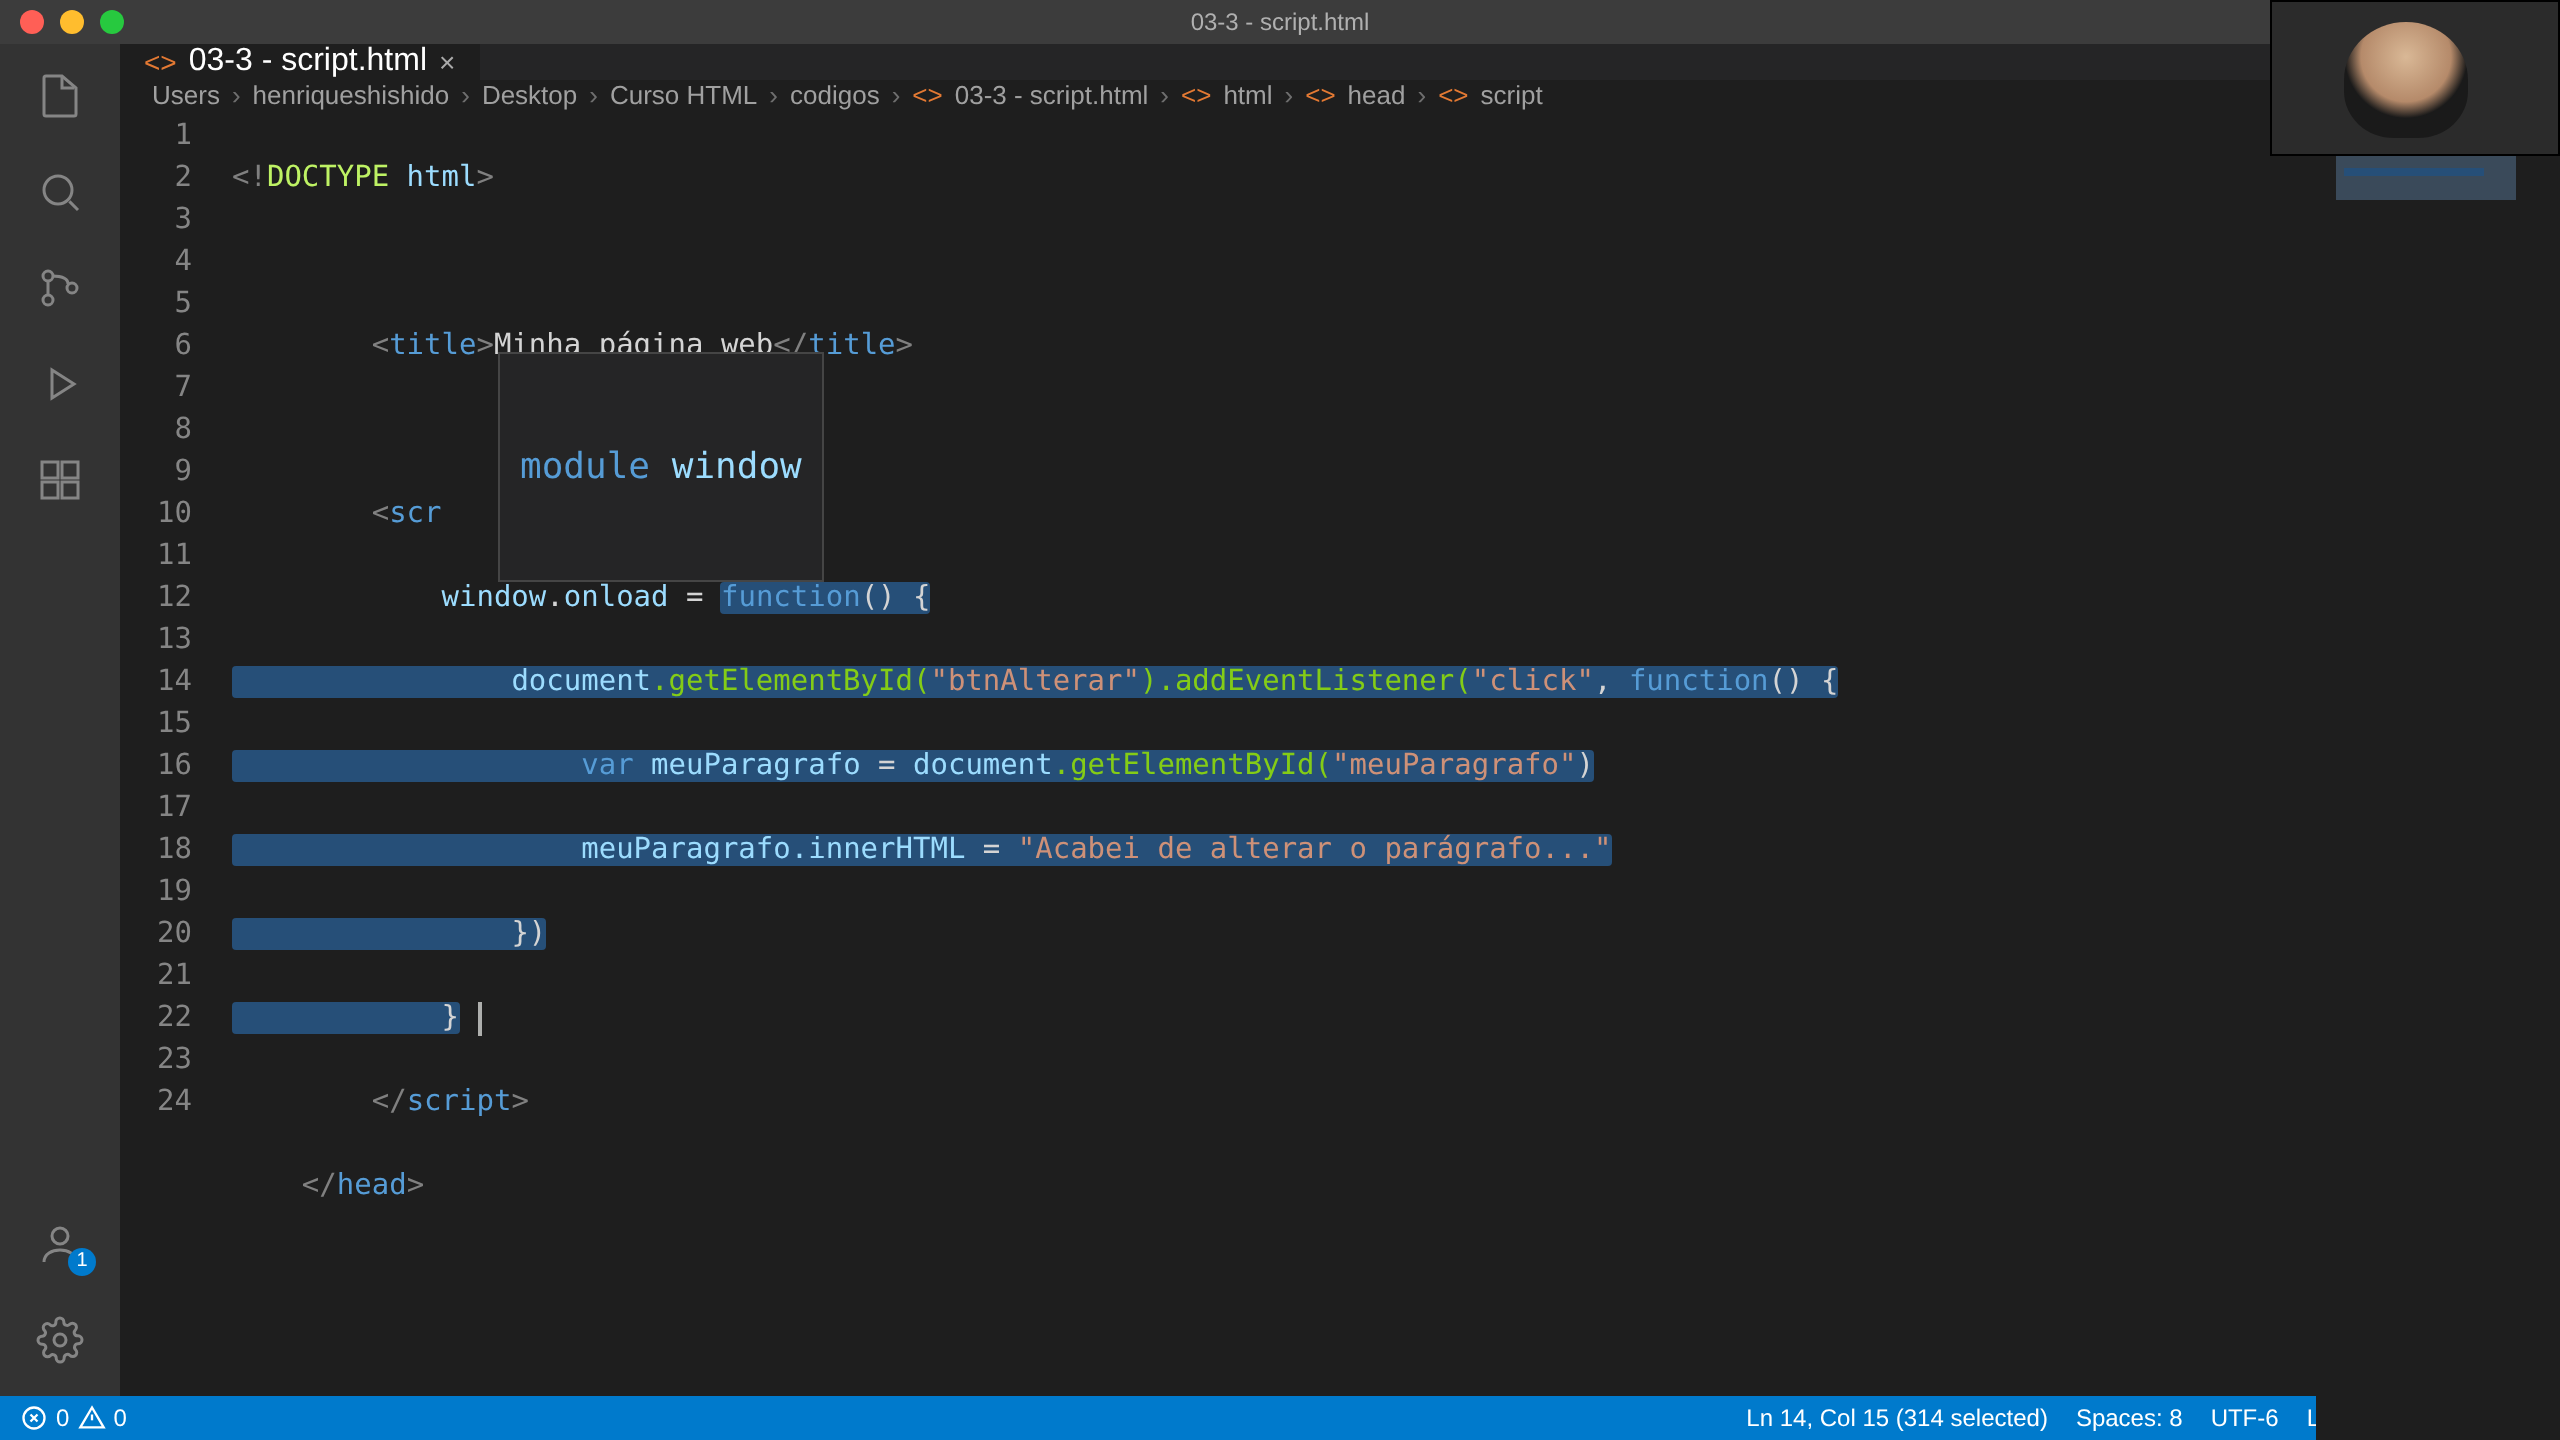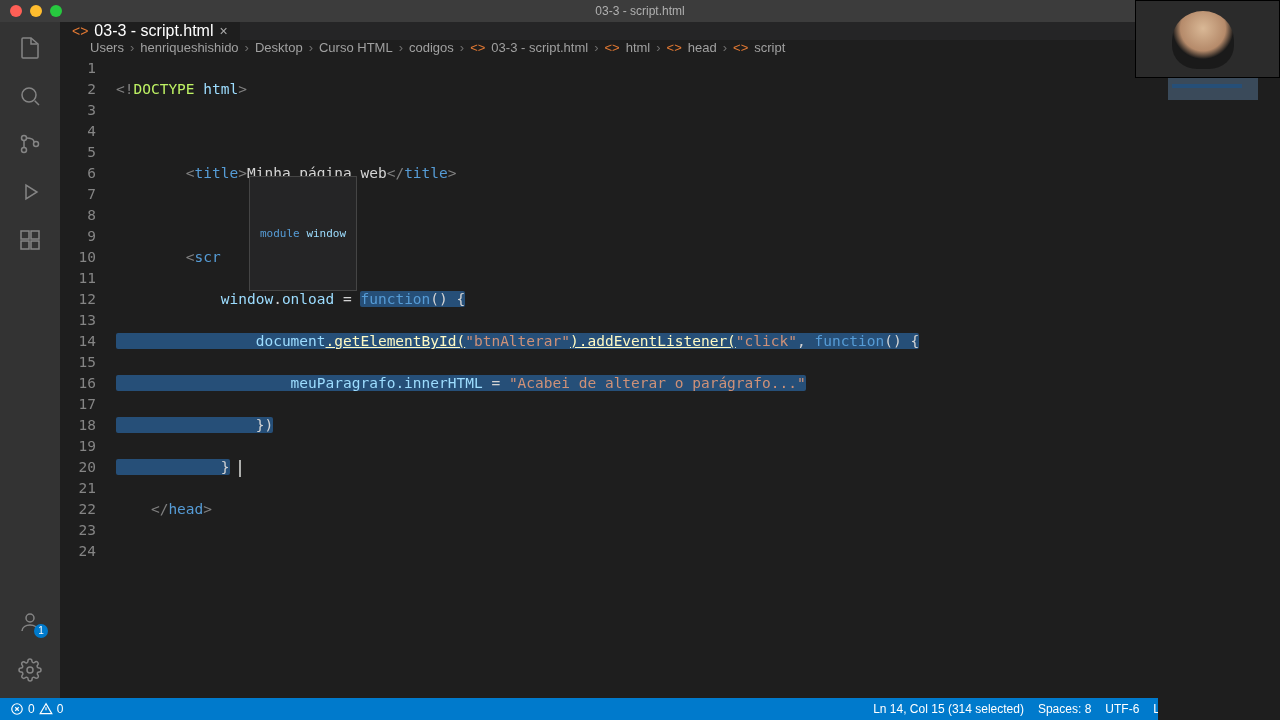--- a/index.html
+++ b/index.html
@@ -27,49 +27,49 @@
 
 .editor-side { flex: 1; display: flex; flex-direction: column; background: #1e1e1e; }
 
 
 .tabs { height: 36px; background: #252526; display: flex; align-items: stretch; }
 .tab { display: flex; align-items: center; padding: 0 12px; background: #1e1e1e; color: #ffffff; gap: 6px; border-right: 1px solid #252526; }
 .tab-icon { color: #e37933; font-size: 14px; }
 .tab-close { color: #aaaaaa; font-size: 14px; cursor: pointer; }
 
 
-.breadcrumbs { height: 28px; background: #1e1e1e; display: flex; align-items: center; padding: 0 30px; font-size: 13px; color: #a0a0a0; gap: 6px; border-bottom: 1px solid #1e1e1e; }
+.breadcrumbs { height: 28px; background: #1e1e1e; display: flex; align-items: center; padding: 0 16px; font-size: 13px; color: #a0a0a0; gap: 6px; border-bottom: 1px solid #1e1e1e; }
 .bc-sep { color: #6e6e6e; }
 .bc-icon { color: #e37933; }
 
 
 .editor { position: relative; flex: 1; display: flex; font-family: "Menlo", "Consolas", monospace; font-size: 14.5px; line-height: 21px; }
 .gutter { width: 56px; color: #858585; text-align: right; padding-right: 20px; padding-top: 2px; user-select: none; }
 .gutter .ln { height: 21px; }
 .code { flex: 1; padding-top: 2px; position: relative; white-space: pre; color: #d4d4d4; }
 .code .line { height: 21px; white-space: pre; }
 
 
 .c-tag { color: #569cd6; }
 .c-attr { color: #9cdcfe; }
 .c-str { color: #ce9178; }
 .c-punct { color: #808080; }
 .c-text { color: #d4d4d4; }
-.c-fn { color: #fef9c3; text-decoration: underline; }
+.c-fn { color: #84cc16; }
 .c-kw { color: #569cd6; }
 .c-cls { color: #4ec9b0; }
 .c-var { color: #9cdcfe; }
 .c-doctype { color: #bef264; }
 .c-op { color: #d4d4d4; }
 
 
 .sel { background: #264f78; border-radius: 2px; }
 
 
-.hover { position: absolute; left: 133px; top: 120px; background: #252526; border: 1px solid #454545; padding: 4px 10px; font-family: "Menlo", monospace; font-size: 11px; line-height: 21px; z-index: 10; }
+.hover { position: absolute; left: 133px; top: 120px; background: #252526; border: 1px solid #454545; padding: 4px 10px; font-family: "Menlo", monospace; font-size: 18px; line-height: 21px; z-index: 10; }
 
 
 .minimap { width: 122px; background: #1e1e1e; position: relative; overflow: hidden; }
 .mm-block { position: absolute; background: #3a4a5a; }
 .mm1 { left: 10px; top: 8px; width: 60px; height: 6px; }
 .mm2 { left: 10px; top: 22px; width: 90px; height: 22px; }
 .mm3 { left: 14px; top: 28px; width: 70px; height: 4px; background: #264f78; }
 
 
 .statusbar { height: 22px; background: #007acc; color: #fff; display: flex; align-items: center; font-size: 12px; padding: 0 10px; justify-content: space-between; }
@@ -208,23 +208,25 @@
           <div class="ln">24</div>
       </div>
       <div class="code">
 <div class="line"><span class="c-punct">&lt;!</span><span class="c-doctype">DOCTYPE</span><span class="c-attr"> html</span><span class="c-punct">&gt;</span></div>
 <div class="line"></div>
 <div class="line"><span>        </span><span class="c-punct">&lt;</span><span class="c-tag">title</span><span class="c-punct">&gt;</span><span class="c-text">Minha página web</span><span class="c-punct">&lt;/</span><span class="c-tag">title</span><span class="c-punct">&gt;</span></div>
 <div class="line"></div>
 <div class="line"><span>        </span><span class="c-punct">&lt;</span><span class="c-tag">scr</span></div>
 <div class="line"><span>            </span><span class="c-var">window</span><span class="c-text">.</span><span class="c-var">onload</span><span class="c-op"> = </span><span class="sel"><span class="c-kw">function</span><span class="c-text">() {</span></span></div>
 <div class="line"><span class="sel"><span>                </span><span class="c-var">document</span><span class="c-fn">.getElementById(</span><span class="c-str">"btnAlterar"</span><span class="c-fn">).addEventListener(</span><span class="c-str">"click"</span><span class="c-text">, </span><span class="c-kw">function</span><span class="c-text">() {</span></span></div>
+<div class="line"><span class="sel"><span>                    </span><span class="c-kw">var</span><span class="c-var"> meuParagrafo </span><span class="c-op">= </span><span class="c-var">document</span><span class="c-fn">.getElementById(</span><span class="c-str">"meuParagrafo"</span><span class="c-text">)</span></span></div>
 <div class="line"><span class="sel"><span>                    </span><span class="c-var">meuParagrafo</span><span class="c-var">.innerHTML </span><span class="c-op">= </span><span class="c-str">"Acabei de alterar o parágrafo..."</span></span></div>
 <div class="line"><span class="sel"><span>                </span><span class="c-text">})</span></span></div>
 <div class="line"><span class="sel"><span>            </span><span class="c-text">}</span></span> <span class="cursor"></span></div>
+<div class="line"><span>        </span><span class="c-punct">&lt;/</span><span class="c-tag">script</span><span class="c-punct">&gt;</span></div>
 <div class="line"><span>    </span><span class="c-punct">&lt;/</span><span class="c-tag">head</span><span class="c-punct">&gt;</span></div>
 
 
 
 
 
 
 
 
 

